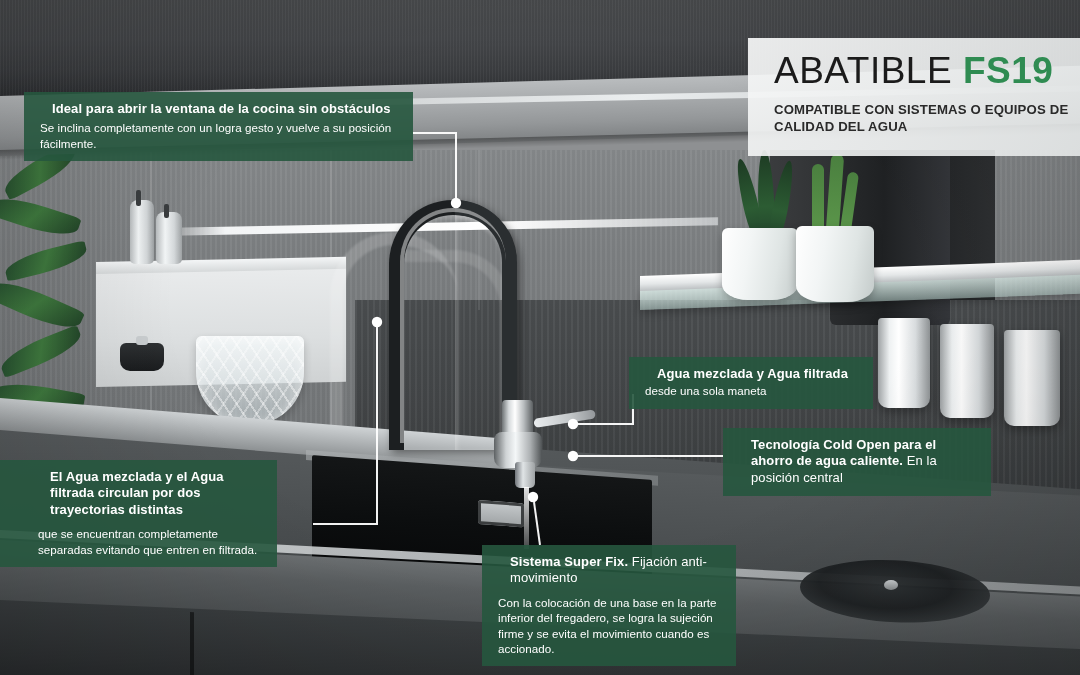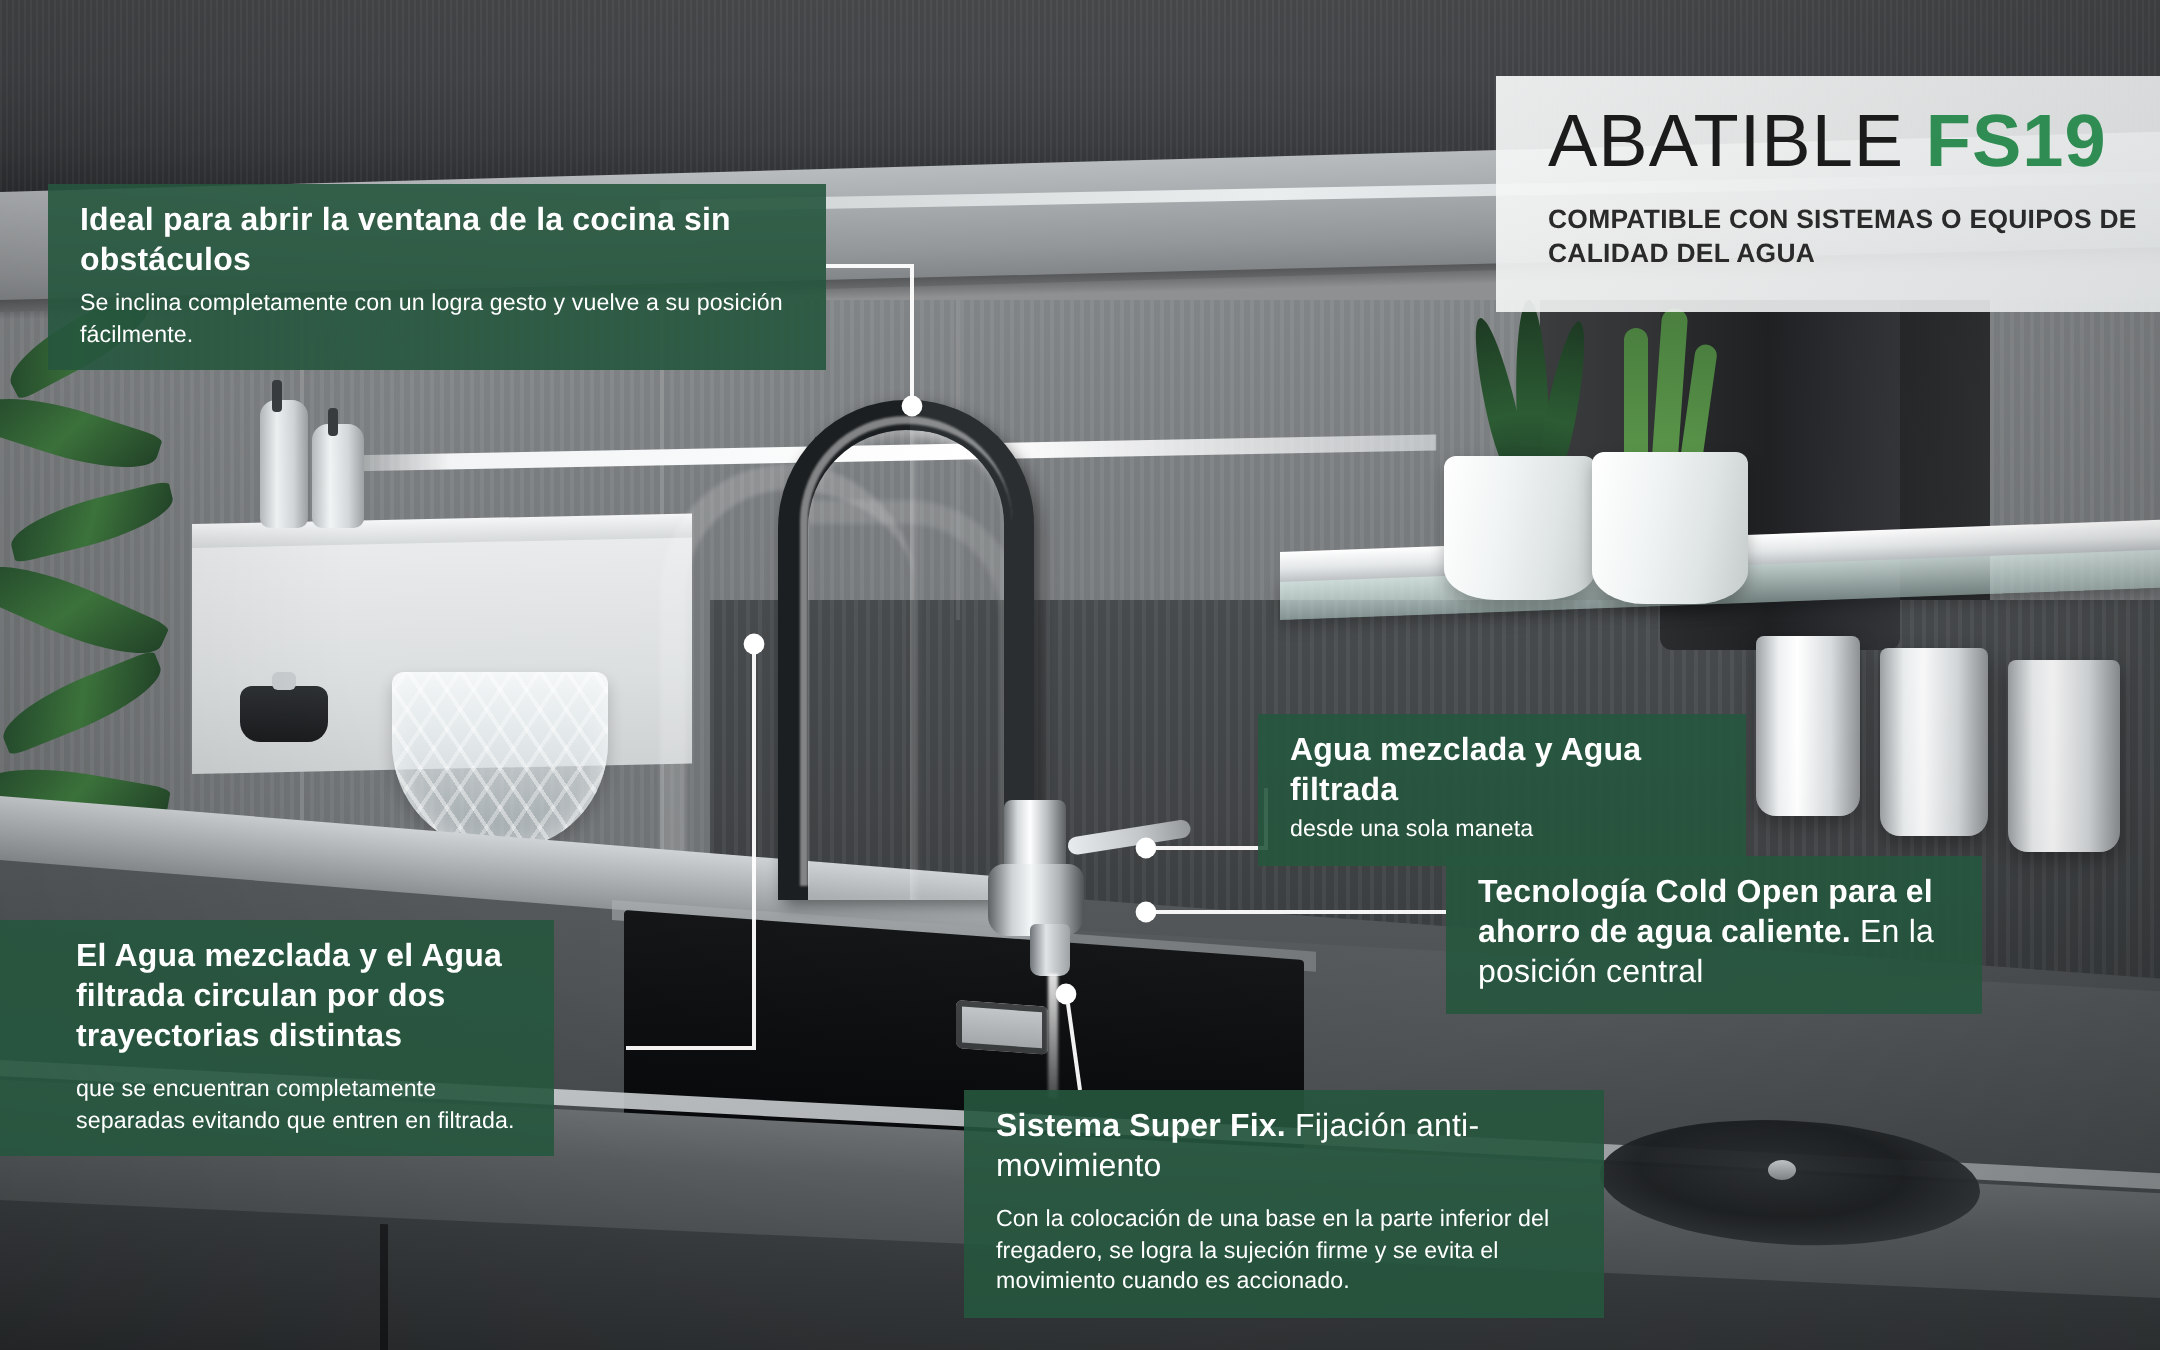--- a/index.html
+++ b/index.html
@@ -294,35 +294,35 @@
   }
 
   
   .callout{
     position:absolute;
     background:rgba(38,86,62,.90);
     color:#ffffff;
     padding:9px 14px 10px 16px;
   }
   .c-head{
-    font-size:16px;font-weight:700;line-height:1.26;letter-spacing:.1px;
+    font-size:13px;font-weight:700;line-height:1.26;letter-spacing:.1px;margin-left:12px;
   }
   .c-head .light{font-weight:400;}
   .c-body{
     font-size:11.6px;font-weight:400;line-height:1.33;letter-spacing:.05px;
     margin-top:3px;
   }
   .c-body.tight{margin-top:1px;}
   .c-body.gap{margin-top:8px;}
 
   #box-ventana{left:24px;top:92px;width:389px;}
   #box-trayectorias{left:0px;top:460px;width:277px;padding-left:38px;}
   #box-mezclada{left:629px;top:357px;width:244px;}
   #box-coldopen{left:723px;top:428px;width:268px;}
-  #box-superfix{left:482px;top:545px;width:320px;}
+  #box-superfix{left:482px;top:545px;width:254px;}
 </style>
 </head>
 <body>
 
 <div id="stage">
 
   <div class="scene">
 
     <div class="wall">
       <div class="wall-grain"></div>

